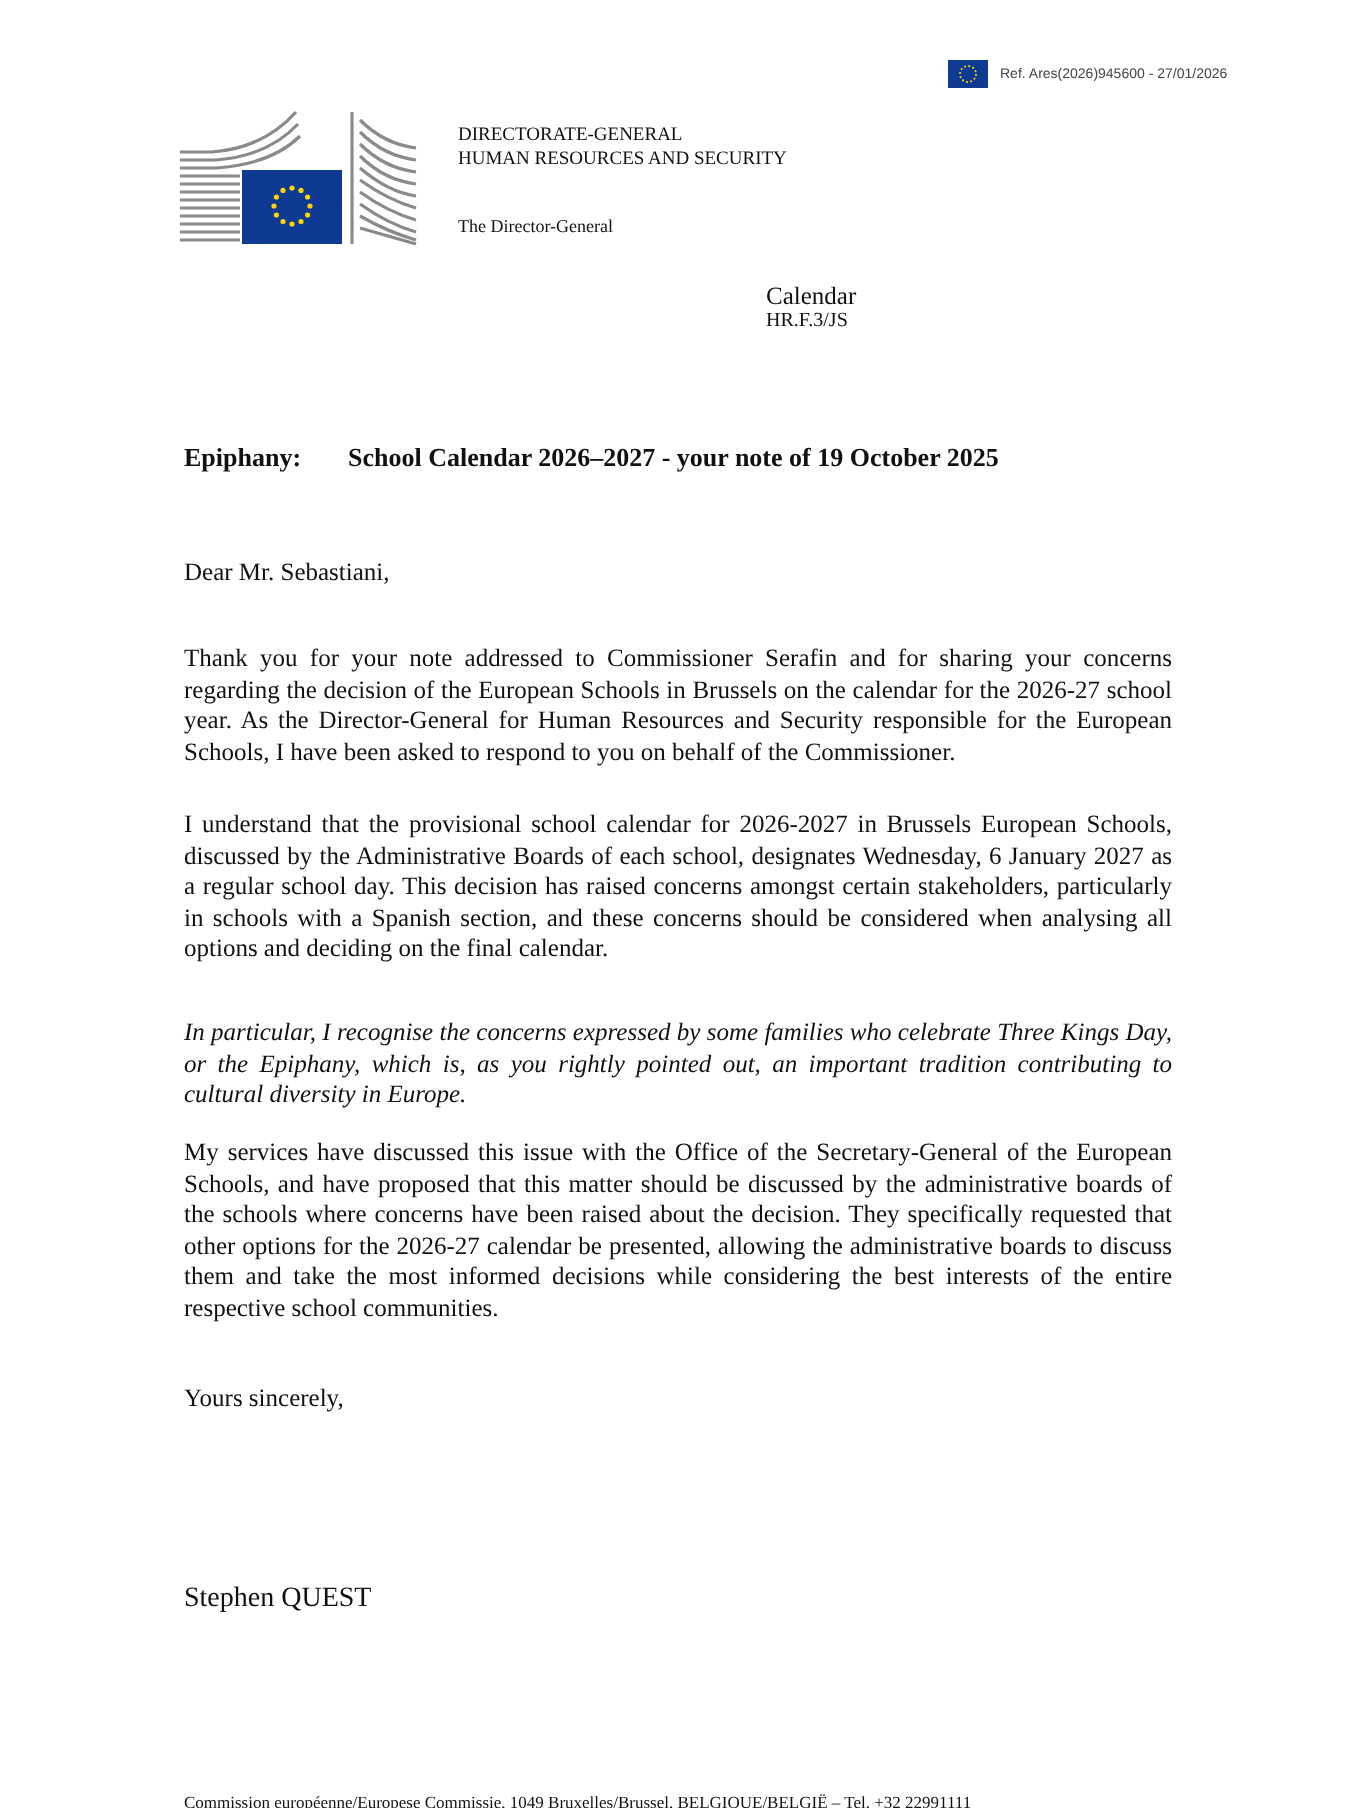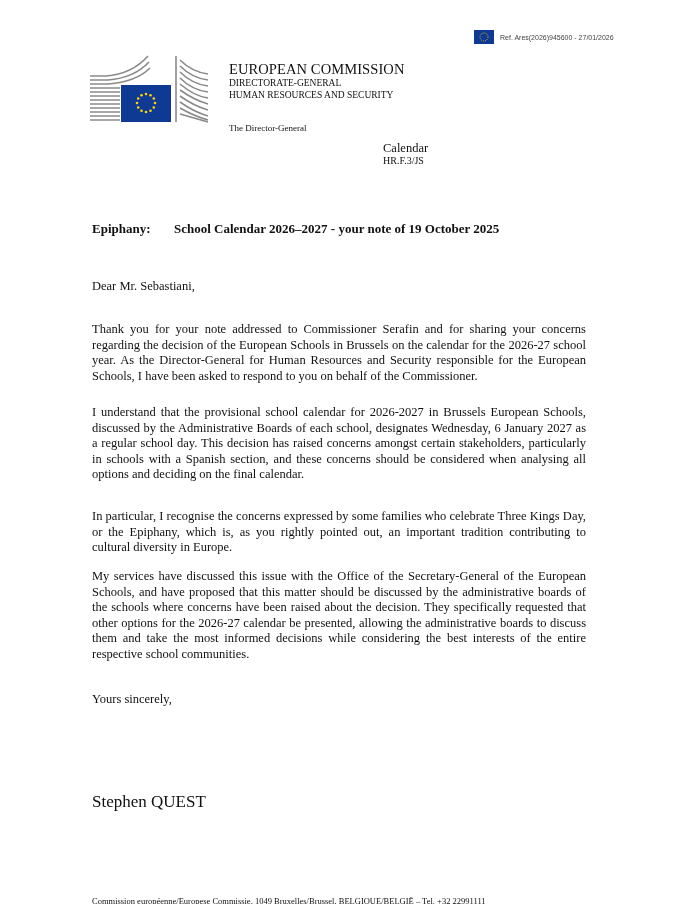--- a/index.html
+++ b/index.html
@@ -18,21 +18,21 @@
     .hdr .dg { font-size:9.5px; line-height:12px; }
     .hdr .role { font-size:9px; margin-top:22px; }
     .place { left:383px; top:141px; }
     .place .city { font-size:12.5px; line-height:14px; }
     .place .refno { font-size:10px; line-height:12px; }
     .subject { left:92px; top:221px; font-weight:bold; font-size:13px; }
     .subject .lbl { display:inline-block; width:82px; }
     .salutation { left:92px; top:279px; font-size:12.5px; }
     .para { left:92px; width:494px; font-size:12.5px; line-height:15.6px; text-align:justify; margin:0; }
     .closing { left:92px; top:692px; font-size:12.5px; }
-    .signer { left:92px; top:792px; font-size:17px; }
+    .signer { left:92px; top:792px; font-size:14px; }
     .footer { left:92px; top:880px; font-size:8.5px;margin-top:16px; }
   </style>
 </head>
 <body>
 
 <div class="abs ref">
   <span class="ref-flag">
     <svg width="20" height="14" viewBox="0 0 20 14">
       <circle cx="10" cy="7" r="4" fill="none" stroke="#ffd400" stroke-width="0.9" stroke-dasharray="0.9 1.2"></circle>
     </svg>
@@ -85,38 +85,37 @@
       <circle cx="53.5" cy="56.8" r="1.3"></circle>
       <circle cx="50.2" cy="53.5" r="1.3"></circle>
       <circle cx="49" cy="49" r="1.3"></circle>
       <circle cx="50.2" cy="44.5" r="1.3"></circle>
       <circle cx="53.5" cy="41.2" r="1.3"></circle>
     </g>
   </svg>
 </div>
 
 <div class="abs hdr">
-  <div class="org">EUROPEAN COMMISSION</div>
   <div class="dg">DIRECTORATE-GENERAL</div>
   <div class="dg">HUMAN RESOURCES AND SECURITY</div>
   <div class="role">The Director-General</div>
 </div>
 
 <div class="abs place">
   <div class="city">Calendar</div>
   <div class="refno">HR.F.3/JS</div>
 </div>
 
 <div class="abs subject">
   <span class="lbl">Epiphany:</span><span>School Calendar 2026–2027 - your note of 19 October 2025</span>
 </div>
 
 <div class="abs salutation">Dear Mr. Sebastiani,</div>
 
 <p class="abs para" style="top:322px;">Thank you for your note addressed to Commissioner Serafin and for sharing your concerns regarding the decision of the European Schools in Brussels on the calendar for the 2026-27 school year. As the Director-General for Human Resources and Security responsible for the European Schools, I have been asked to respond to you on behalf of the Commissioner.</p>
 <p class="abs para" style="top:405px;">I understand that the provisional school calendar for 2026-2027 in Brussels European Schools, discussed by the Administrative Boards of each school, designates Wednesday, 6 January 2027 as a regular school day. This decision has raised concerns amongst certain stakeholders, particularly in schools with a Spanish section, and these concerns should be considered when analysing all options and deciding on the final calendar.</p>
-<p class="abs para" style="top:509px;">In particular, I recognise the concerns expressed by some families who celebrate Three Kings Day, or the Epiphany, which is, as you rightly pointed out, an important tradition contributing to cultural diversity in Europe.</p>
+<p class="abs para" style="top:509px;font-style:italic;">In particular, I recognise the concerns expressed by some families who celebrate Three Kings Day, or the Epiphany, which is, as you rightly pointed out, an important tradition contributing to cultural diversity in Europe.</p>
 <p class="abs para" style="top:569px;">My services have discussed this issue with the Office of the Secretary-General of the European Schools, and have proposed that this matter should be discussed by the administrative boards of the schools where concerns have been raised about the decision. They specifically requested that other options for the 2026-27 calendar be presented, allowing the administrative boards to discuss them and take the most informed decisions while considering the best interests of the entire respective school communities.</p>
 
 <div class="abs closing">Yours sincerely,</div>
 <div class="abs signer">Stephen QUEST</div>
 
 <div class="abs footer">Commission européenne/Europese Commissie, 1049 Bruxelles/Brussel, BELGIQUE/BELGIË – Tel. +32 22991111</div>
 
 </body></html>

